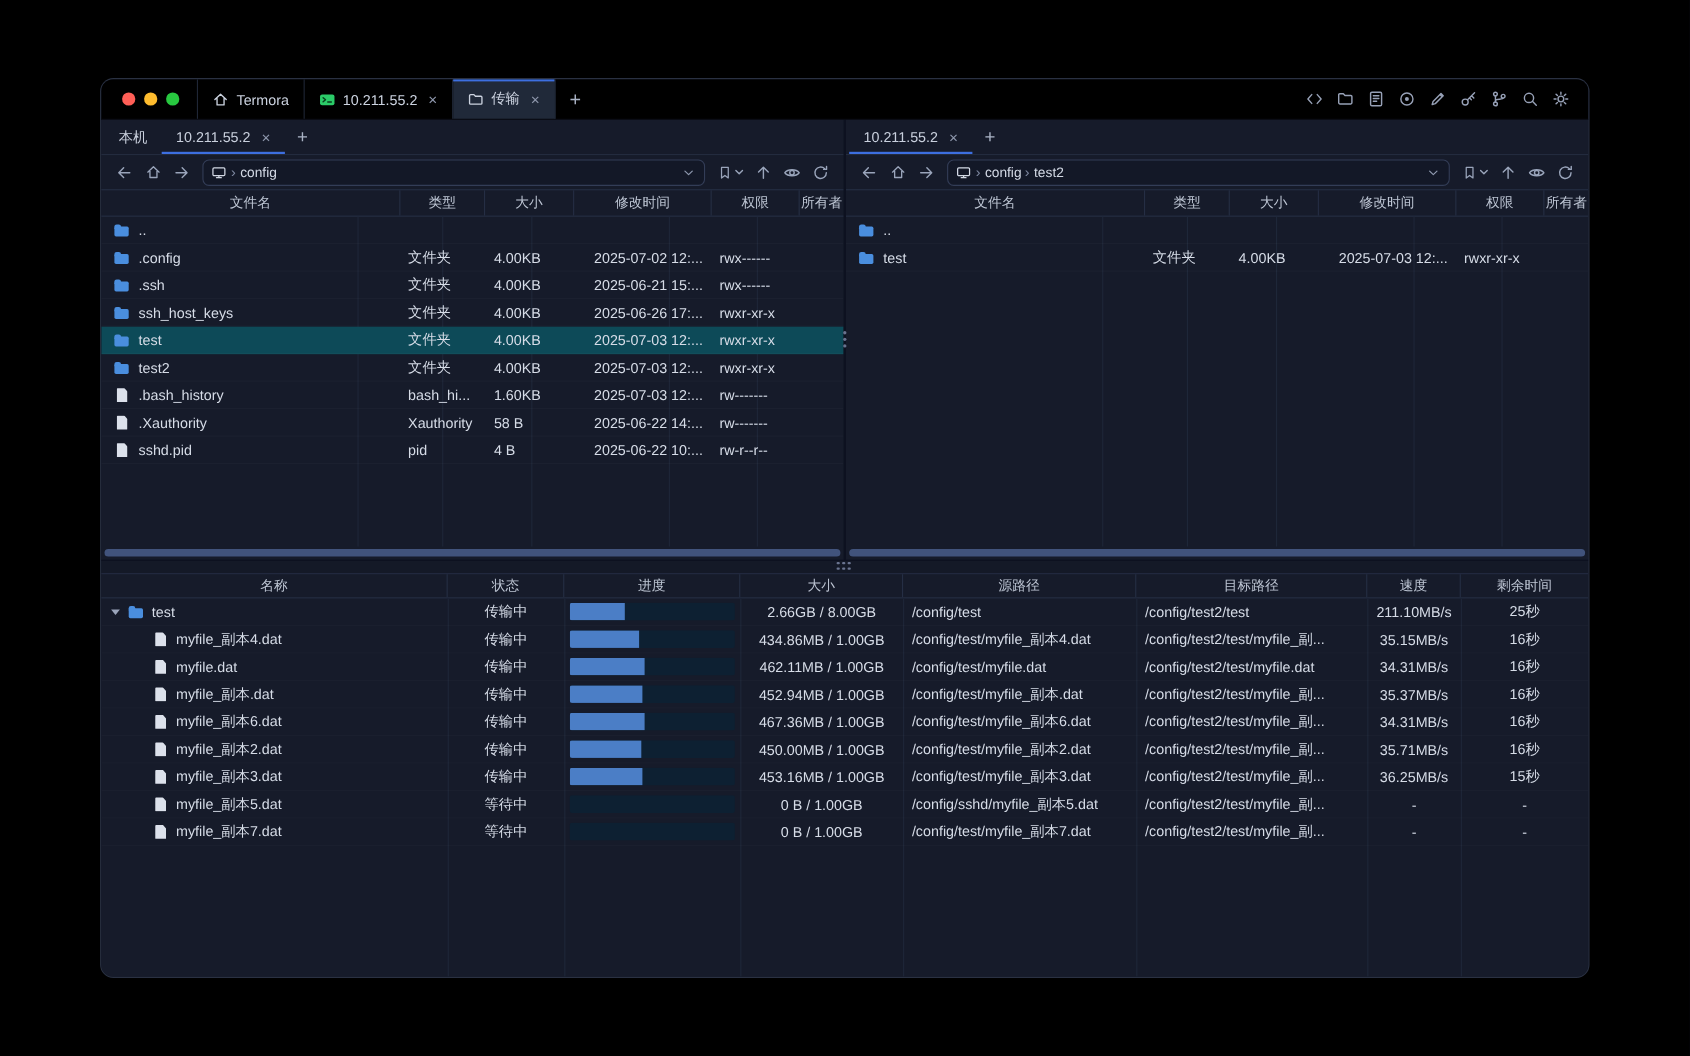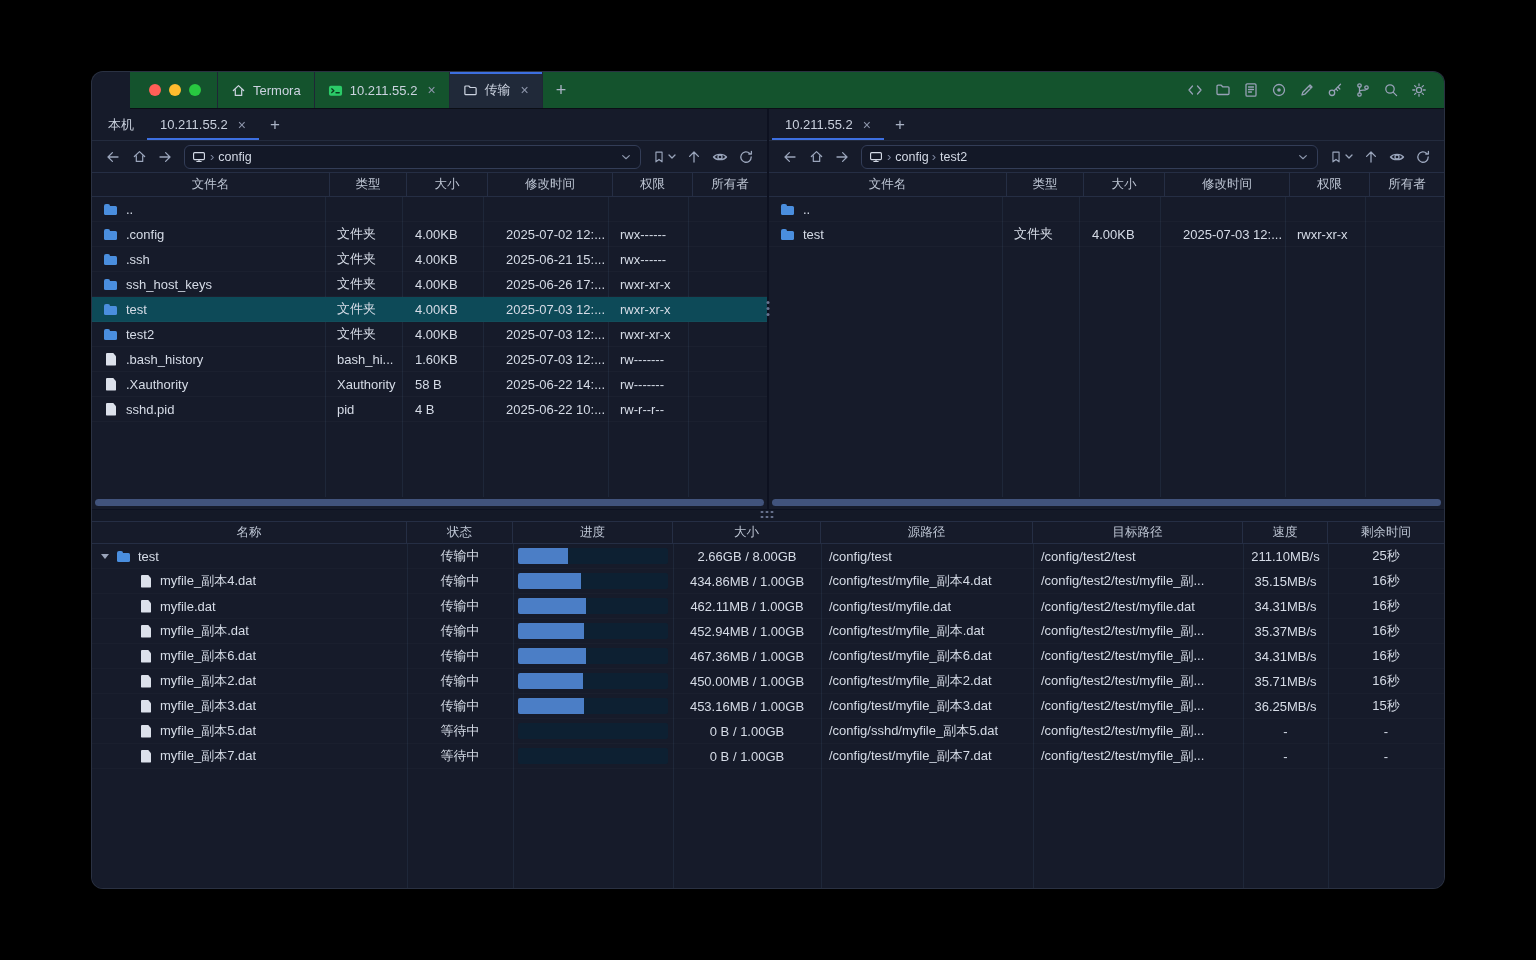--- a/index.html
+++ b/index.html
@@ -6,21 +6,21 @@
   html,body{width:1536px;height:960px;background:#000;overflow:hidden;
     font-family:"Liberation Sans","DejaVu Sans",sans-serif;}
   svg{display:block;}
   .icon-stroke{stroke:currentColor;fill:none;stroke-width:1.3;stroke-linecap:round;stroke-linejoin:round;}
 
   .window{position:absolute;left:92px;top:72px;width:1352px;height:816px;background:#161b2a;
     border-radius:11px;overflow:hidden;display:flex;flex-direction:column;
     box-shadow:0 0 0 1px #2a3142,0 30px 90px rgba(0,0,0,.85);}
 
   
-  .titlebar{height:37px;flex:none;display:flex;align-items:stretch;background:#14532d;border-bottom:1px solid #0b0e16;margin-left:38px;}
+  .titlebar{height:37px;flex:none;display:flex;align-items:stretch;background:#000000;border-bottom:1px solid #0b0e16;}
   .traffic{display:flex;align-items:center;gap:8px;padding:0 16px 0 19px;}
   .tl{width:12px;height:12px;border-radius:50%;}
   .tl.red{background:#ff5f57}.tl.yellow{background:#febc2e}.tl.green{background:#28c840}
   .tb-tab{display:flex;align-items:center;gap:7px;padding:0 13px;font-size:13px;color:#ccd3e0;
     border-right:1px solid #1f2636;position:relative;white-space:nowrap;}
   .tb-tab.first{border-left:1px solid #1f2636;}
   .tb-tab.active{background:#202939;}
   .tb-tab.active::before{content:"";position:absolute;top:0;left:0;right:0;height:2px;background:#3d6fe0;}
   .tab-close{color:#8d96ab;font-size:14px;margin-left:3px;line-height:1;}
   .tb-add{display:flex;align-items:center;padding:0 13px;color:#aab3c5;font-size:18px;}
@@ -48,21 +48,21 @@
   .crumbs{display:flex;align-items:center;gap:3px;min-width:0;}
   .crumb{display:flex;align-items:center;gap:4px;}
   .crumb-sep{color:#7d87a0;font-size:13px;}
   .pb-chev{margin-left:auto;color:#8e98ae;display:flex;}
   .bm-group{display:flex;align-items:center;gap:2px;padding:0 4px;}
 
   .fheader{height:25px;flex:none;display:flex;align-items:stretch;border-top:1px solid #252e44;
     border-bottom:1px solid #252e44;color:#bec6d4;font-size:12.5px;}
   .fh{display:flex;align-items:center;justify-content:center;border-right:1px solid #252e44;}
   .fh:last-child{border-right:none;}
-  .c-name{width:238px;flex:none;}
+  .c-name{width:272px;flex:none;}
   .c-type{width:77px;flex:none;}
   .c-size{width:81px;flex:none;}
   .c-mtime{width:125px;flex:none;}
   .c-perm{width:80px;flex:none;}
   .c-owner{flex:1;min-width:0;}
   .fbody{flex:1;position:relative;overflow:hidden;}
   .sep{position:absolute;top:0;bottom:0;width:1px;background:#1e2739;}
   .rows{position:relative;}
   .frow{height:25px;display:flex;align-items:center;font-size:13px;color:#d6dce7;border-bottom:1px solid rgba(255,255,255,0.025);}
   .frow.selected{background:#0d4a58;}

